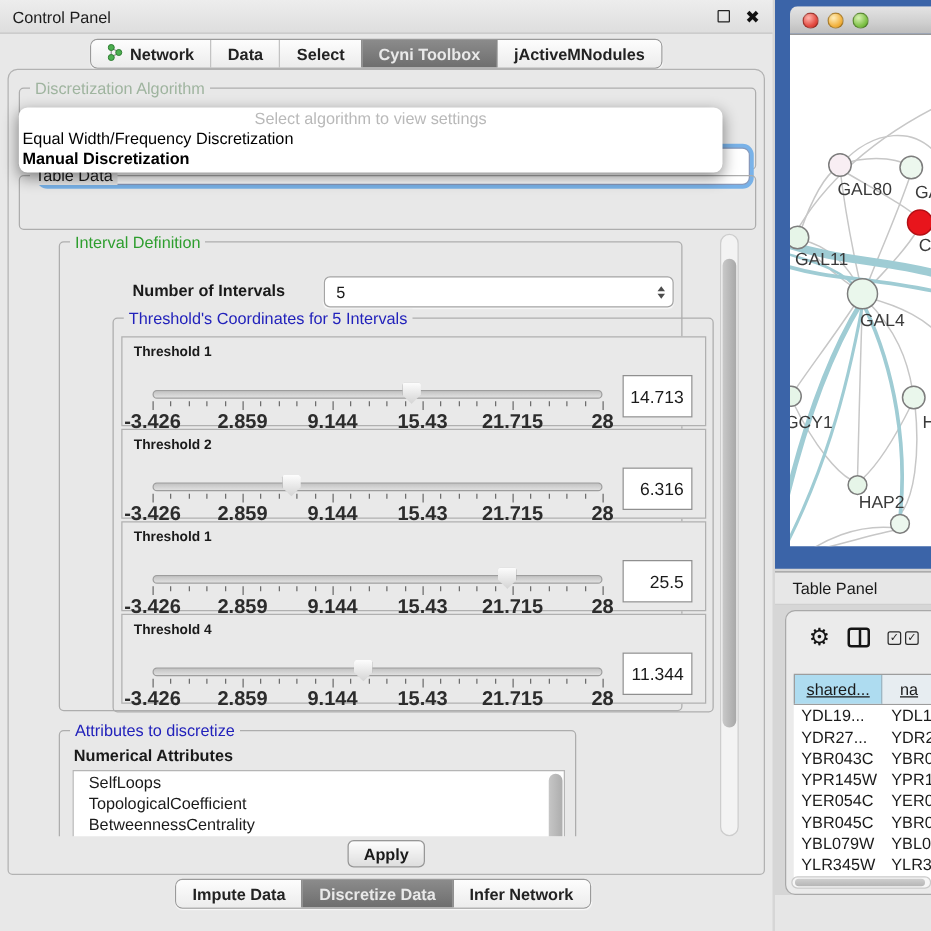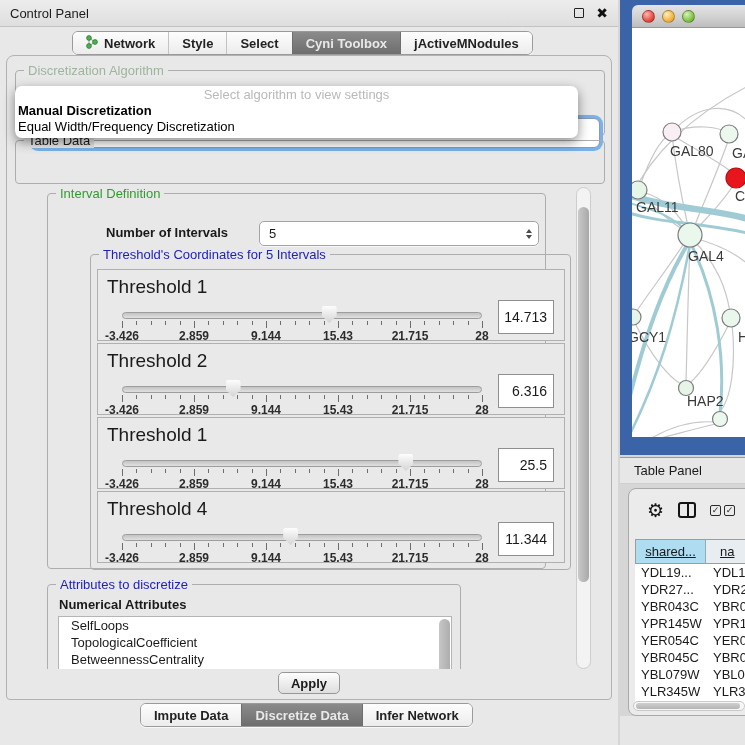--- a/index.html
+++ b/index.html
@@ -68,34 +68,34 @@
 
   
   #viewport { position:absolute; left:8px; top:131px; width:559px; height:482px; overflow:hidden; }
   #interval-group { left:32px; top:6px; width:499px; height:376px; }
   .num-label { position:absolute; left:58px; top:31px; font-weight:bold; font-size:13px; }
   #num-combo { left:211px; top:27px; width:280px; height:25px; }
   #thr-group { left:42px; top:60px; width:481px; height:316px; }
   #threshold-rows { position:absolute; left:6px; top:14px; width:468px; }
   .thr-box { position:relative; width:468px; height:72px; margin-bottom:2px;
     border:1px solid #b0b0b0; background:#e9e9e9; }
-  .thr-label { position:absolute; left:9px; top:6px; font-weight:normal; font-size:19px;text-align:right; }
+  .thr-label { position:absolute; left:9px; top:6px; font-weight:bold; font-size:11px;text-align:right; }
   .thr-slider { position:absolute; left:24px; top:34px; width:360px; height:36px; }
   .thr-track { position:absolute; left:0; top:8px; width:100%; height:7px;
     background:linear-gradient(#c3c3c3,#e0e0e0); border:1px solid #9d9d9d; border-radius:4px; }
   .thr-thumb { position:absolute; top:2px; width:15px; height:17px;
     background:linear-gradient(#fdfdfd,#d4d4d4);
     clip-path:polygon(10% 0,90% 0,100% 10%,100% 58%,50% 100%,0 58%,0 10%);
     filter:drop-shadow(0 0 0.7px #6a6a6a); }
   .thr-ticks { position:absolute; left:0; top:17px; width:100%; height:8px; }
   .tick { position:absolute; top:0; width:1px; background:#6d6d6d; }
   .tick.minor { height:4px; }
   .tick.major { height:7px; }
   .thr-scale { position:absolute; left:0; top:25px; width:100%; height:12px; }
-  .scale-lab { position:absolute; top:0; transform:translateX(-50%); font-size:12px;
+  .scale-lab { position:absolute; top:0; transform:translateX(-50%); font-size:16px;
     font-weight:bold; color:#2c2c2c; white-space:nowrap; }
   .thr-value { position:absolute; right:10px; top:30px; width:56px; height:34px;
     background:#fff; border:1px solid #8f8f8f; font-size:14px; text-align:right;
     padding-right:6px; line-height:32px; }
 
   #attr-group { left:32px; top:397px; width:414px; height:100px; }
   .attr-sub { position:absolute; left:11px; top:12px; font-weight:bold; font-size:13px; }
   #attr-list { position:absolute; left:10px; top:31px; width:394px; height:70px;
     background:#fff; border:1px solid #b5b5b5; overflow:hidden; }
   .attr-item { padding-left:12px; height:17px; line-height:17px; font-size:13px; white-space:nowrap; }
@@ -177,21 +177,21 @@
               <line x1="3" y1="3" x2="9" y2="7" stroke="#999" stroke-width="1"></line>
               <line x1="3" y1="11" x2="9" y2="7" stroke="#999" stroke-width="1"></line>
               <line x1="3" y1="3" x2="3" y2="11" stroke="#999" stroke-width="1"></line>
               <circle cx="3" cy="3" r="2.4" fill="#4caf50" stroke="#2e7d32" stroke-width="0.8"></circle>
               <circle cx="3" cy="11" r="2.4" fill="#4caf50" stroke="#2e7d32" stroke-width="0.8"></circle>
               <circle cx="9" cy="7" r="2.4" fill="#4caf50" stroke="#2e7d32" stroke-width="0.8"></circle>
             </svg></span>
           <span>Network</span>
         </div>
         <div class="seg">
-          <span>Style</span>
+          <span>Data</span>
         </div>
         <div class="seg">
           <span>Select</span>
         </div>
         <div class="seg sel">
           <span>Cyni Toolbox</span>
         </div>
         <div class="seg">
           <span>jActiveMNodules</span>
         </div>
@@ -200,22 +200,22 @@
     <div id="main-panel">
 
       <div id="algo-group" class="group">
         <span class="group-title gt-dim">Discretization Algorithm</span>
         <div id="algo-combo"></div>
       </div>
 
       <div id="dropdown">
         <div class="dd-header">Select algorithm to view settings</div>
         <div id="dd-options">
+            <div class="dd-opt">Equal Width/Frequency Discretization</div>
             <div class="dd-opt first">Manual Discretization</div>
-            <div class="dd-opt">Equal Width/Frequency Discretization</div>
           </div>
       </div>
 
       <div id="tabledata-group" class="group">
         <span class="group-title gt-black">Table Data</span>
       </div>
 
       <div id="viewport">
         <div id="interval-group" class="group">
           <span class="group-title gt-green">Interval Definition</span>

